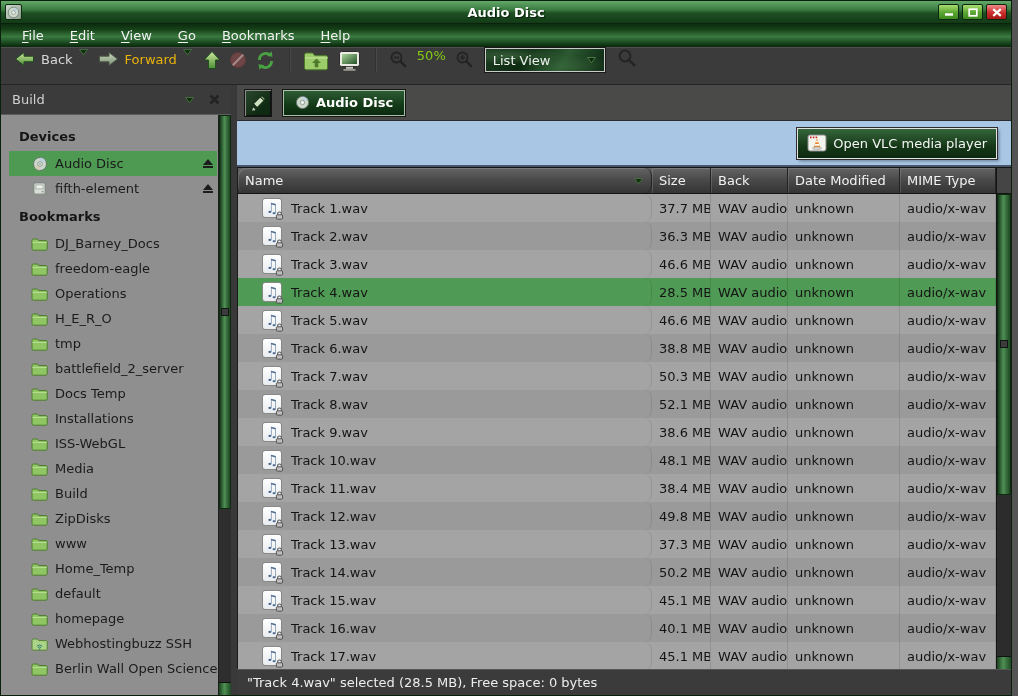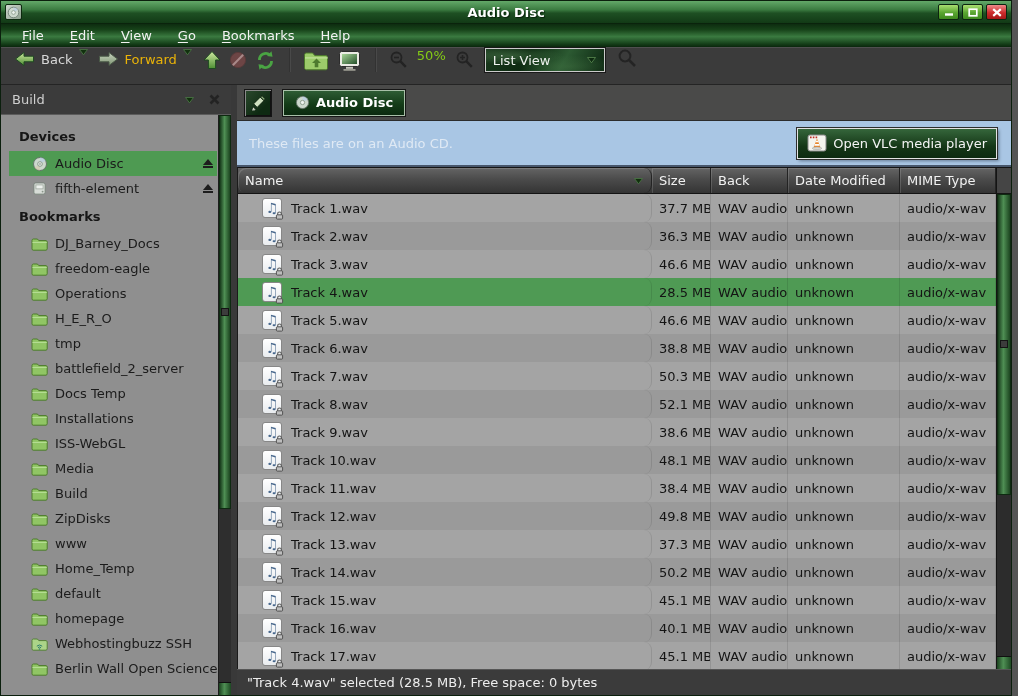--- a/index.html
+++ b/index.html
@@ -510,21 +510,20 @@
           <svg width="15" height="15" viewBox="0 0 16 16">
               <circle cx="8" cy="8" r="6.5" fill="#cdd8cd" stroke="#65756a"></circle>
               <path d="M8 1.5a6.5 6.5 0 0 1 5.6 3.2L8 8z" fill="#b9cfe4" opacity=".7"></path>
               <circle cx="8" cy="8" r="2.3" fill="#eef2ee" stroke="#8a9a8a"></circle>
             </svg>
           <span>Audio Disc</span>
         </span>
       </div>
 
       <div class="notification">
-        <span class="notif-text">These files are on an Audio CD.</span>
         <span class="vlc-btn">
           <svg width="20" height="18" viewBox="0 0 20 18">
             <rect x="1" y="1" width="18" height="16" rx="2" fill="#f4f4ee" stroke="#8a8a8a"></rect>
             <path d="M3 3.4h8" stroke="#c03028" stroke-width="1.6" stroke-dasharray="1.6 1.2"></path>
             <path d="M10 4.6l3.6 9.4H6.4z" fill="#e8862a"></path>
             <path d="M8.05 9.9h3.9l.75 1.9H7.3z" fill="#fff"></path>
             <path d="M9.2 6.7h1.6l.55 1.5H8.65z" fill="#fff"></path>
             <ellipse cx="10" cy="14.3" rx="4.8" ry="1.3" fill="#d8d8d0" stroke="#999" stroke-width=".5"></ellipse>
           </svg>
           <span>Open VLC media player</span>

